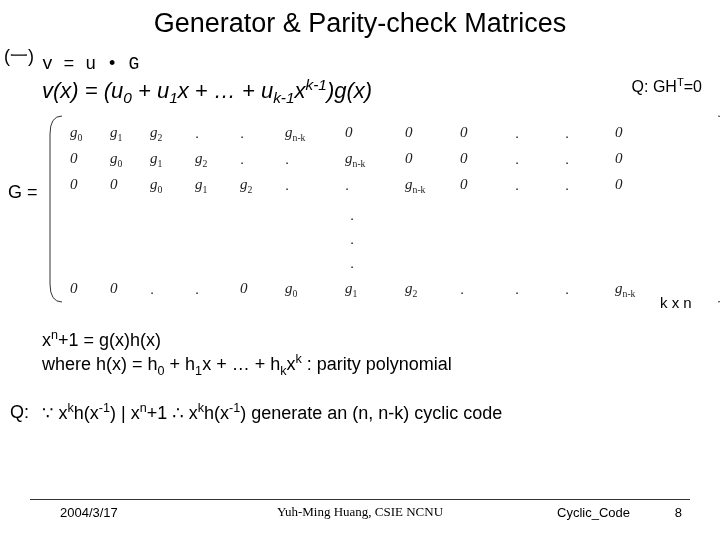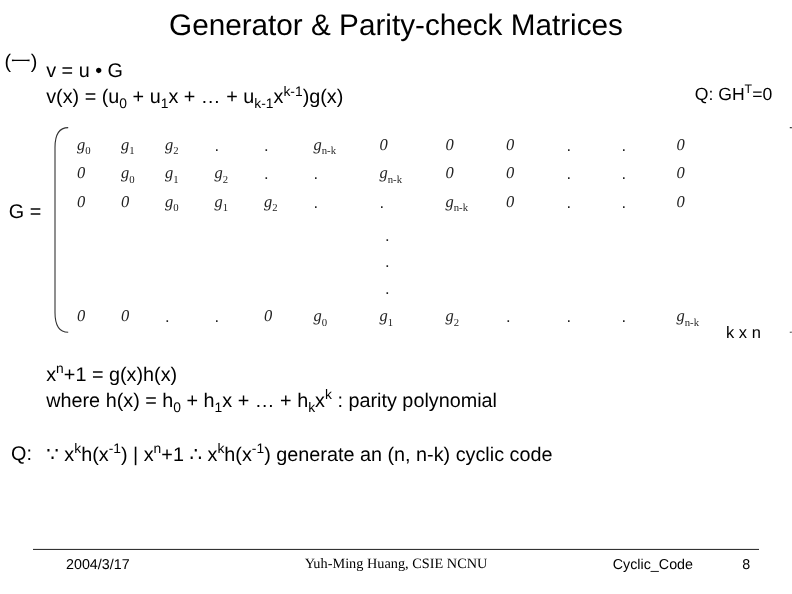--- a/index.html
+++ b/index.html
@@ -25,26 +25,28 @@
     position: absolute;
     left: 4px;
     top: 44px;
     font-size: 18px;
   }
   .vuG {
     position: absolute;
     left: 42px;
     top: 54px;
     font-size: 18px;
+    font-family: Liberation Mono, monospace;
   }
   .vx {
     position: absolute;
     left: 42px;
     top: 78px;
-    font-size: 18px;
+    font-size: 22px;
+    font-style: italic;
   }
   sub, sup {
     font-size: 0.7em;
     line-height: 0;
   }
   .qline {
     position: absolute;
     right: 18px;
     top: 78px;
     font-size: 16px;

